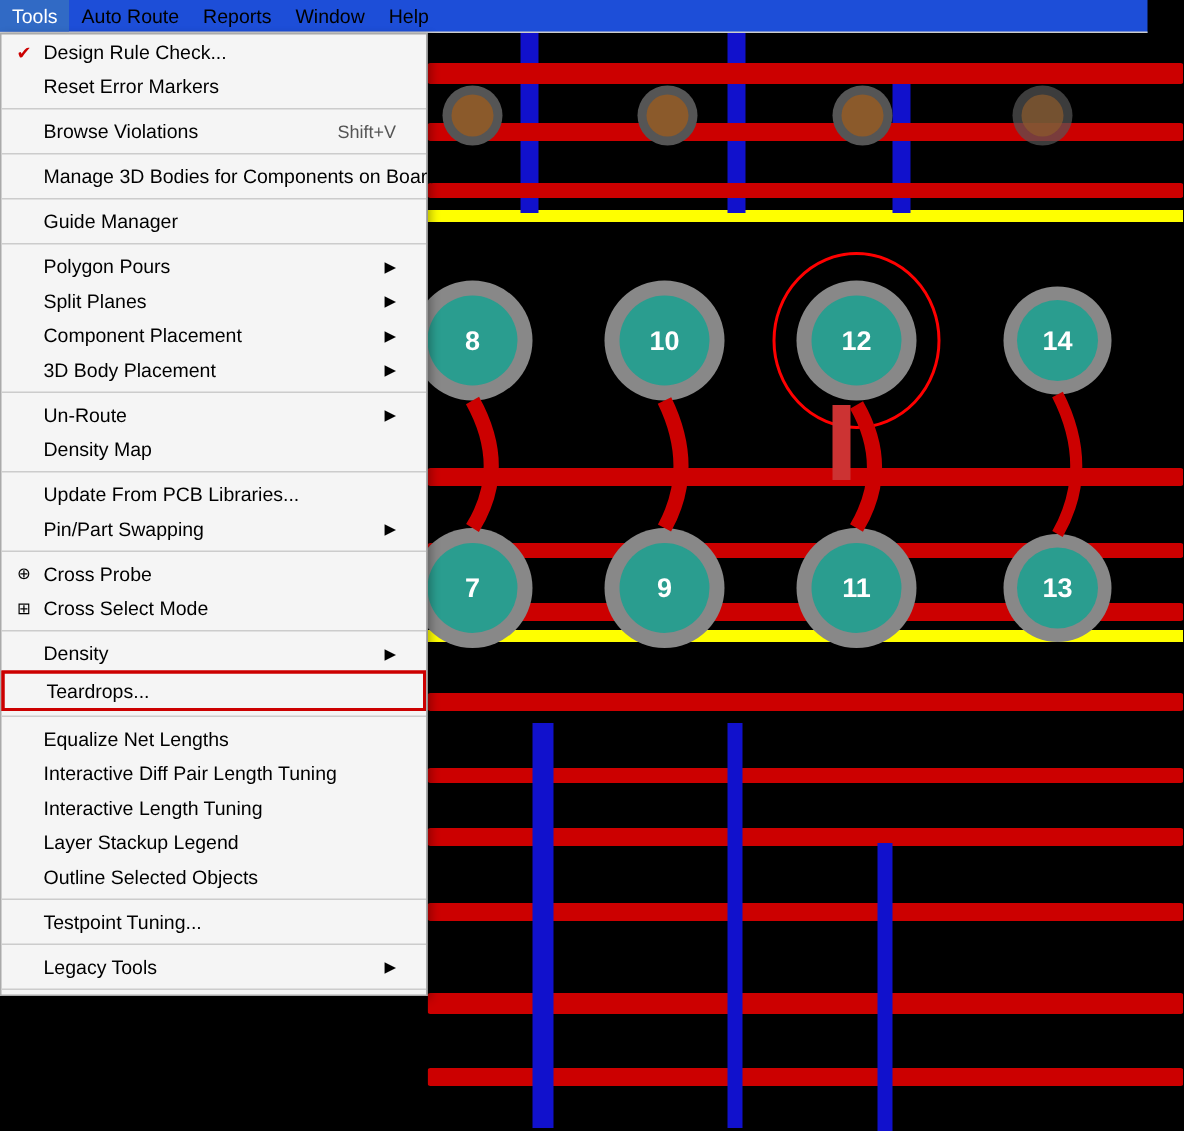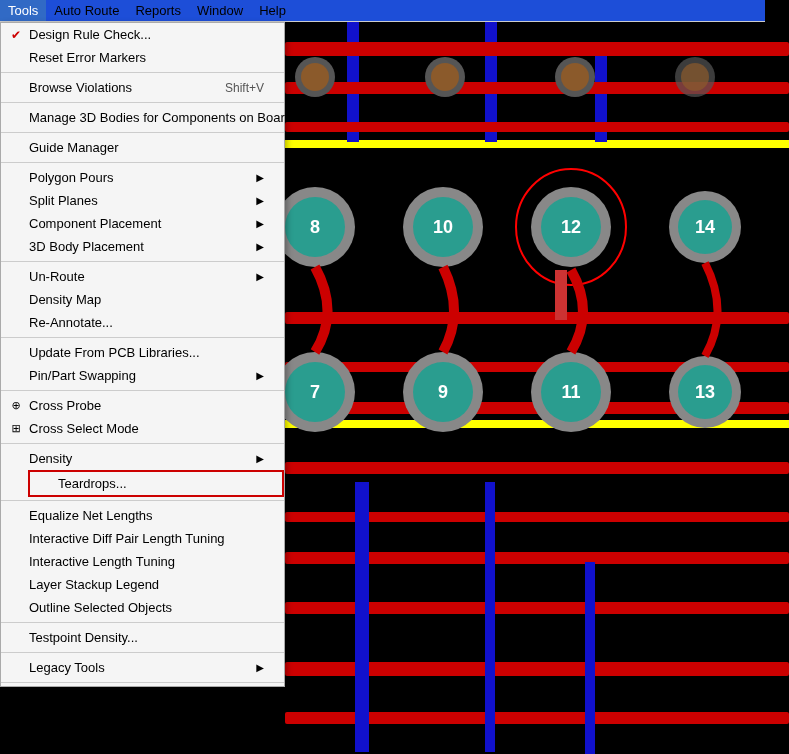--- a/index.html
+++ b/index.html
@@ -64,21 +64,20 @@
     }
     .menu-separator {
       height: 1px;
       background: #ccc;
       margin: 3px 0;
     }
     .menu-item.highlighted {
       background: transparent;
       outline: 2px solid #c00;
       outline-offset: -2px;
-      margin-left: 27px;
     }
 
     .menu-icon {
       position: absolute;
       left: 6px;
       width: 18px;
       height: 18px;
       display: flex;
       align-items: center;
       justify-content: center;
@@ -152,23 +151,20 @@
   </div>
   <div class="menu-separator"></div>
 
   <div class="menu-item">
     <span>Un-Route</span>
     <span class="arrow">▶</span>
   </div>
   <div class="menu-item">
     <span>Density Map</span>
   </div>
-  <div class="menu-item">
-    <span>Re-Annotate...</span>
-  </div>
   <div class="menu-separator"></div>
 
   <div class="menu-item">
     <span>Update From PCB Libraries...</span>
   </div>
   <div class="menu-item">
     <span>Pin/Part Swapping</span>
     <span class="arrow">▶</span>
   </div>
   <div class="menu-separator"></div>
@@ -203,21 +199,21 @@
   </div>
   <div class="menu-item">
     <span>Layer Stackup Legend</span>
   </div>
   <div class="menu-item">
     <span>Outline Selected Objects</span>
   </div>
   <div class="menu-separator"></div>
 
   <div class="menu-item">
-    <span>Testpoint Density...</span>
+    <span>Testpoint Tuning...</span>
   </div>
   <div class="menu-separator"></div>
 
   <div class="menu-item">
     <span>Legacy Tools</span>
     <span class="arrow">▶</span>
   </div>
   <div class="menu-separator"></div>
 
 </div>

